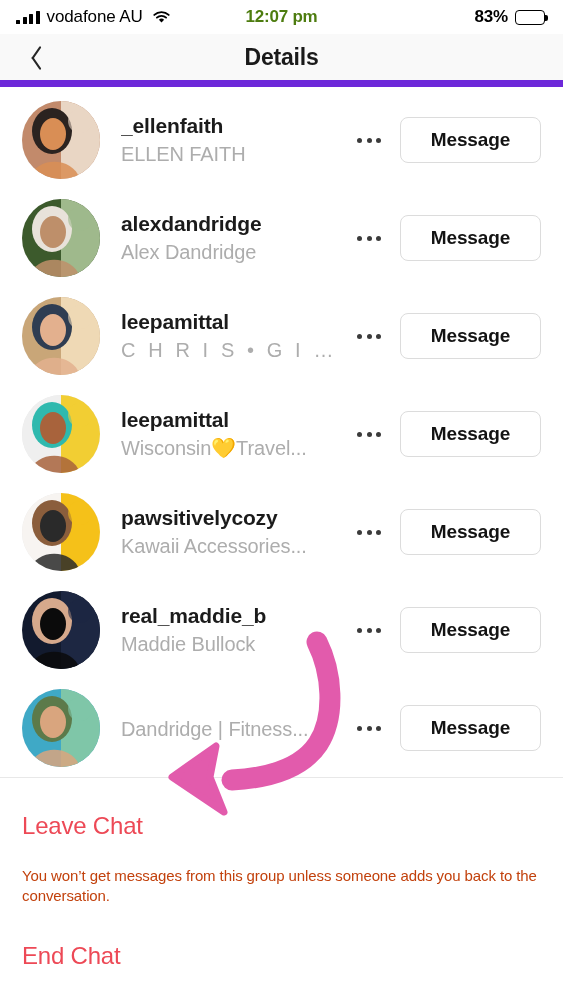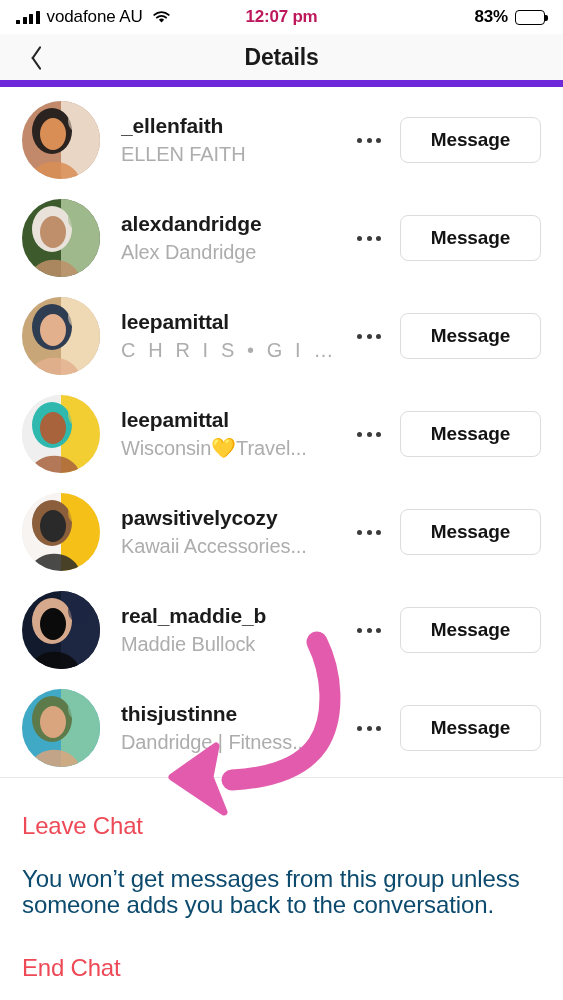--- a/index.html
+++ b/index.html
@@ -23,21 +23,21 @@
   .signal i{ display:block; width:4px; background:#000; border-radius:0.5px; }
   .signal i:nth-child(1){ height:4px; }
   .signal i:nth-child(2){ height:7px; }
   .signal i:nth-child(3){ height:10px; }
   .signal i:nth-child(4){ height:13px; }
   .carrier{ font-size:17px; color:#000; letter-spacing:-0.1px;text-align:right; }
   .wifi{ width:19px; height:14px; position:relative; margin-left:2px; }
   .sb-center{
     position:absolute; left:0; right:0; top:0; height:34px;
     display:flex; align-items:center; justify-content:center;
-    font-size:17px; font-weight:bold; color:#be185d; letter-spacing:-0.2px;
+    font-size:17px; font-weight:bold; color:#4d7c0f; letter-spacing:-0.2px;
   }
   .sb-right{ margin-left:auto; display:flex; align-items:center; gap:7px; z-index:2; }
   .batt-pct{ font-size:17px; color:#000; letter-spacing:-0.2px;font-weight:bold; }
   .batt{ width:30px; height:15px; border:1.6px solid #000; border-radius:4px; position:relative; padding:1.6px; }
   .batt::after{ content:""; position:absolute; right:-4px; top:4px; width:2.6px; height:6px; background:#000; border-radius:0 2px 2px 0; }
   .batt-fill{ height:100%; background:#000; border-radius:1.6px; }
 
   
   .navbar{
     height:53px; background:#F9F9F9;
@@ -95,21 +95,21 @@
   }
 
   
   .sep{ height:1px; background:#E8E8E8; width:100%; }
   .action{ padding:0 22px; }
   .action-title{
     font-size:24px; color:#ED4956; letter-spacing:-0.2px;
     padding-top:34px; cursor:pointer; display:inline-block;
   }
   .action-desc{
-    font-size:24px; color:#0c4a6e; line-height:26px; letter-spacing:-0.1px;
+    font-size:15px; color:#c2410c; line-height:20px; letter-spacing:-0.1px;
     padding-top:26px; max-width:523px;
   }
   .action.second .action-title{ padding-top:36px; }
   .action.second .action-desc{ padding-top:27px; }
 
   
   .arrow{
     position:absolute; left:160px; top:630px;
     width:240px; height:200px; pointer-events:none; z-index:30;
   }
@@ -289,21 +289,20 @@
           <svg viewBox="0 0 78 78" preserveAspectRatio="xMidYMid slice">
             <rect width="78" height="78" fill="#3FA9C6"></rect>
             <rect x="39" width="39" height="78" fill="#7FC6A8"></rect>
             <ellipse cx="30" cy="30" rx="20" ry="23" fill="#5C7A4A"></ellipse>
             <ellipse cx="31" cy="33" rx="13" ry="16" fill="#D9A57E"></ellipse>
             <path d="M8 78 C 12 56, 50 54, 58 78 Z" fill="#D9A57E" opacity="0.85"></path>
             <circle cx="58" cy="20" r="12" fill="#7FC6A8" opacity="0.6"></circle>
           </svg>
         </div>
         <div class="names">
-          <div class="uname">thisjustinne</div>
           <div class="fullname">Dandridge | Fitness...</div>
         </div>
         <div class="dots">
           <i></i>
           <i></i>
           <i></i>
         </div>
         <div class="msg-btn">Message</div>
       </div>
     </div>

